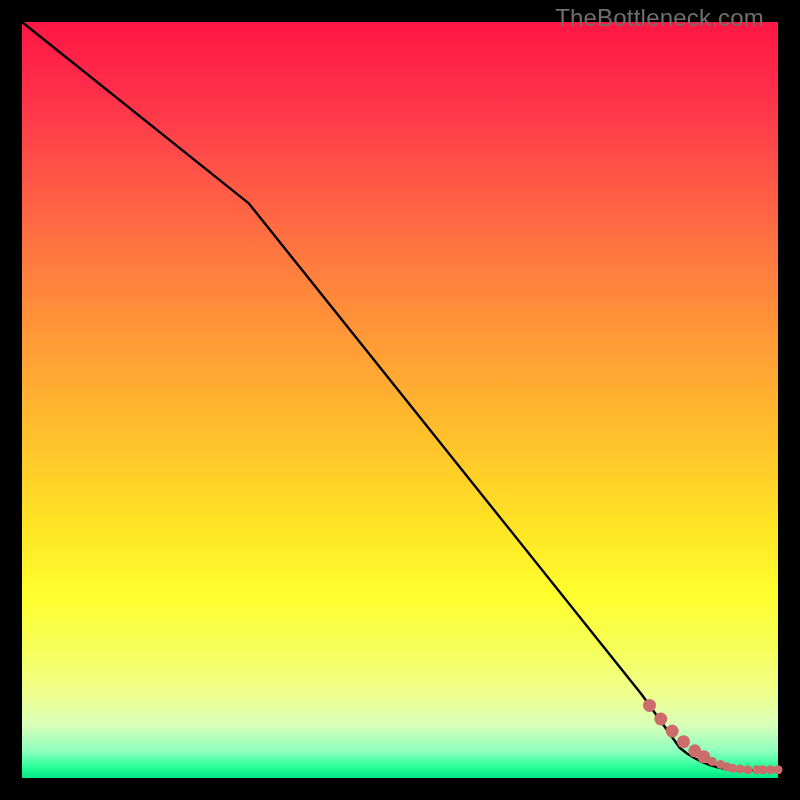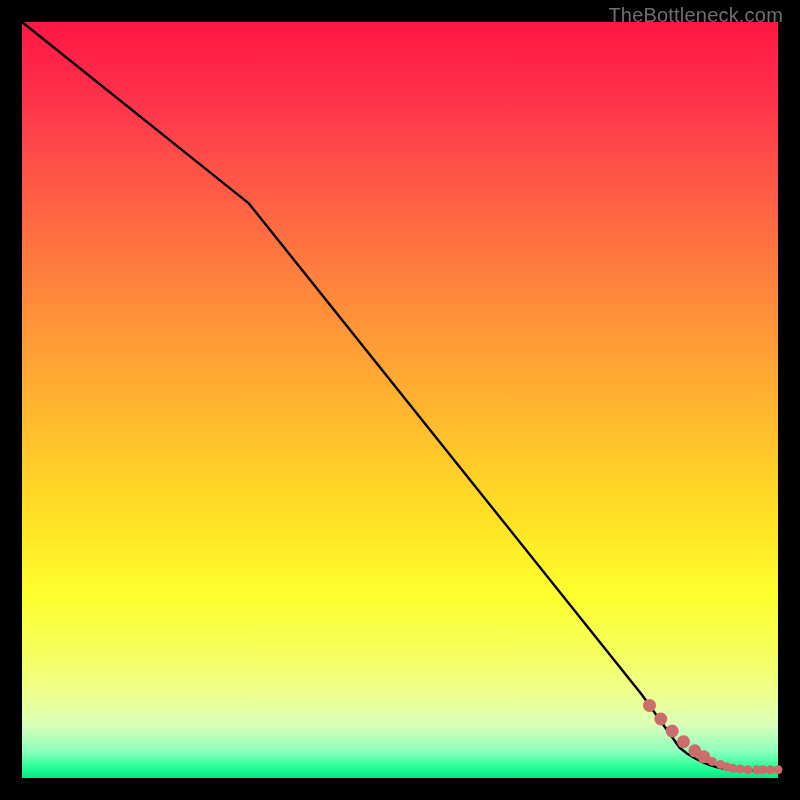--- a/index.html
+++ b/index.html
@@ -37,23 +37,23 @@
       #eeff8f 89%,
       #d9ffb9 93%,
       #8cffbe 96.5%,
       #2cff9a 98.5%,
       #00e886 100%
     );
   }
   .watermark {
     position: absolute;
     top: 4px;
-    right: 17px;
+    right: 36px;
     color: #6f6f6f;
-    font-size: 20px;
+    font-size: 24px;
     letter-spacing: 0.2px;
     font-weight: 500;
     user-select: none;
     text-align: right;
   }
   svg.overlay {
     position: absolute;
     left: 22px;
     top: 22px;
     width: 756px;

